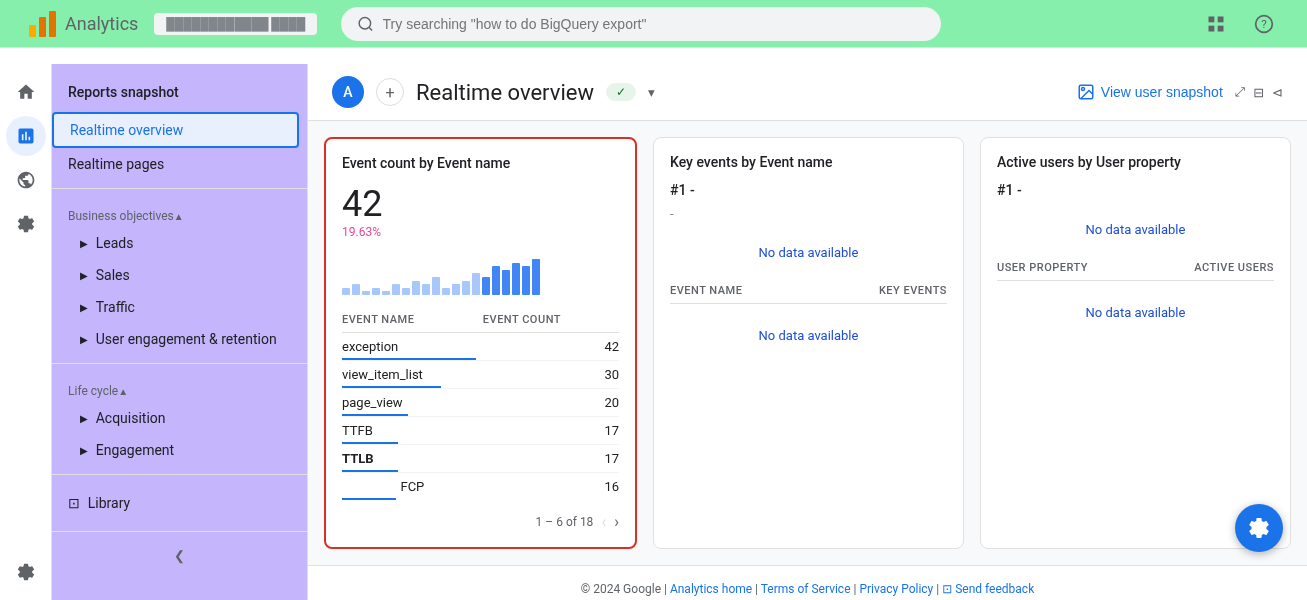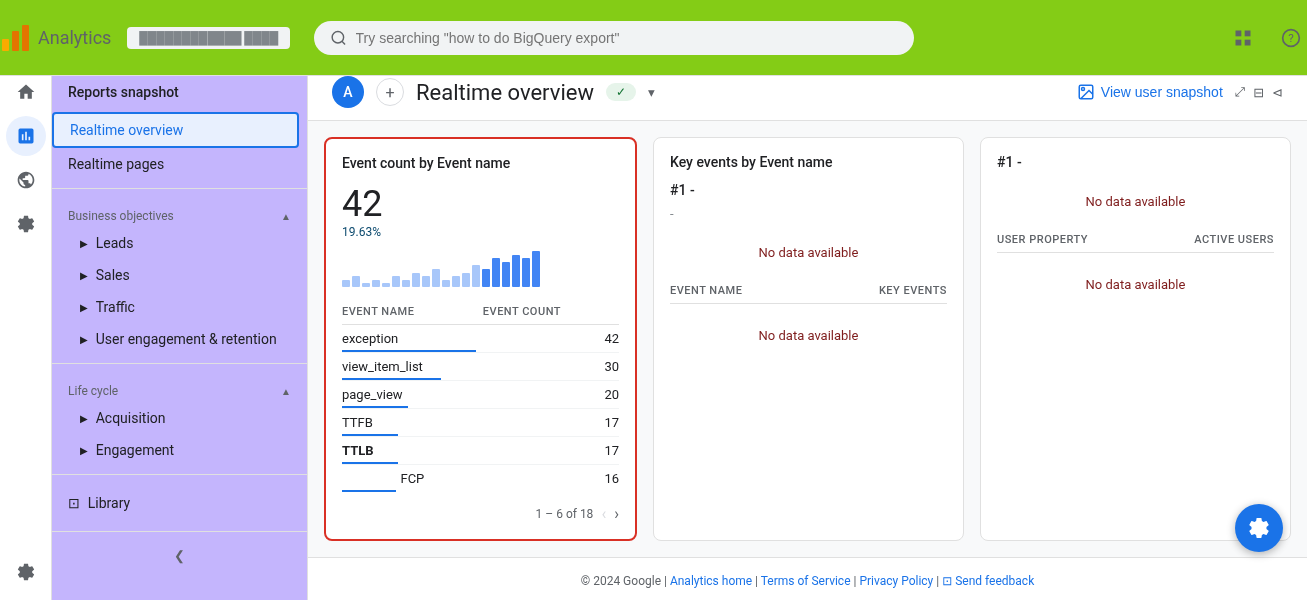--- a/index.html
+++ b/index.html
@@ -1,22 +1,22 @@
 <!DOCTYPE html>
 <html><head>
   <meta charset="utf-8">
   <style>
     * { box-sizing: border-box; margin: 0; padding: 0; }
     body { font-family: 'Google Sans', Roboto, Arial, sans-serif; font-size: 13px; color: #202124; background: #fff; overflow: hidden; }
 
     
     .top-header {
-      display: flex; align-items: center; height: 76px;
-      padding: 0 0; border-bottom: 1px solid #e0e0e0;
-      background: #84cc16; position: fixed; top: 0; left: 0; right: 0; z-index: 100;
+      display: flex; align-items: center; height: 48px;
+      padding: 0 27px; border-bottom: 1px solid #e0e0e0;
+      background: #86efac; position: fixed; top: 0; left: 0; right: 0; z-index: 100;
     }
     .logo-area { display: flex; align-items: center; gap: 8px; min-width: 160px; }
     .logo-icon { width: 30px; height: 30px; }
     .app-title { font-size: 18px; color: #5f6368; font-weight: 400; }
     .account-info { font-size: 12px; color: #80868b; margin-left: 8px; background: #f1f3f4; padding: 4px 12px; border-radius: 4px; max-width: 200px; overflow: hidden; text-overflow: ellipsis; white-space: nowrap; }
     .search-bar { flex: 1; max-width: 600px; margin: 0 24px; display: flex; align-items: center; background: #f1f3f4; border-radius: 24px; padding: 8px 16px; gap: 8px; }
     .search-bar input { border: none; background: transparent; outline: none; font-size: 14px; color: #5f6368; width: 100%; }
     .header-icons { display: flex; align-items: center; gap: 16px; margin-left: auto; }
     .icon-btn { width: 32px; height: 32px; display: flex; align-items: center; justify-content: center; cursor: pointer; color: #5f6368; border-radius: 50%; }
 
@@ -34,21 +34,21 @@
     .icon-nav-bottom { margin-top: auto; }
 
     
     .sidebar {
       width: 256px; background: #c4b5fd; border-right: 1px solid #e0e0e0;
       overflow-y: auto; flex-shrink: 0; padding: 8px 0;
     }
     .sidebar-header { font-size: 14px; font-weight: 500; color: #202124; padding: 12px 16px; cursor: pointer; }
     .sidebar-item { padding: 8px 16px; cursor: pointer; font-size: 14px; color: #202124; border-radius: 0 24px 24px 0; margin-right: 8px; }
     .sidebar-item.active { background: #e8f0fe; color: #1a73e8; border: 2px solid #1a73e8; border-radius: 4px; }
-    .sidebar-section-title { font-size: 12px; color: #5f6368; padding: 12px 16px 4px; display: flex; align-items: center; justify-content: space-between; cursor: pointer; }
+    .sidebar-section-title { font-size: 12px; color: #5f6368; padding: 12px 16px 4px; display: flex; align-items: center; justify-content: flex-start; cursor: pointer; }
     .sidebar-child { padding: 8px 16px 8px 28px; cursor: pointer; font-size: 14px; color: #202124; display: flex; align-items: center; gap: 8px; }
     .chevron { font-size: 10px; color: #5f6368; }
     .sidebar-footer { padding: 12px 16px; display: flex; align-items: center; gap: 8px; font-size: 14px; color: #202124; cursor: pointer; }
     .collapse-btn { display: flex; align-items: center; justify-content: center; cursor: pointer; padding: 8px 16px; color: #5f6368; margin-top: 8px; }
 
     
     .main-content { flex: 1; overflow-y: auto; background: #f8f9fa; }
 
     
     .main-header {
@@ -71,38 +71,38 @@
     
     .card {
       background: #fff; border-radius: 8px; border: 1px solid #e0e0e0; flex: 1;
       padding: 16px; min-width: 300px;
     }
     .card.highlighted { border: 2px solid #d93025; }
     .card-title { font-size: 14px; color: #202124; font-weight: 500; margin-bottom: 12px; }
     .top-event { font-size: 14px; color: #5f6368; margin-bottom: 4px; }
     .top-event span { font-weight: 500; color: #202124; }
     .event-count-big { font-size: 36px; font-weight: 400; color: #202124; }
-    .event-percent { font-size: 12px; color: #0c4a6e; margin-bottom: 8px; }
+    .event-percent { font-size: 12px; color: #ec4899; margin-bottom: 16px; }
 
     
     .mini-chart { display: flex; align-items: flex-end; gap: 2px; height: 40px; margin-bottom: 12px; }
     .bar { background: #4285f4; border-radius: 1px; width: 8px; }
     .bar.light { background: #a8c7fa; }
 
     
     .event-table { width: 100%; border-collapse: collapse; }
     .event-table th { font-size: 11px; color: #5f6368; text-align: left; padding: 6px 0; border-bottom: 1px solid #e0e0e0; font-weight: 500; letter-spacing: 0.5px; }
     .event-table th.right { }
     .event-table td { font-size: 13px; color: #202124; padding: 6px 0; border-bottom: 1px solid #f1f3f4; }
     .event-table td.right { text-align: right; }
     .event-table tr:last-child td { border-bottom: none; }
     .pagination { display: flex; align-items: center; justify-content: flex-end; gap: 8px; margin-top: 12px; font-size: 12px; color: #5f6368; }
     .pagination-arrow { cursor: pointer; color: #5f6368; font-size: 16px; }
     .pagination-arrow.disabled { color: #dadce0; cursor: default; }
-    .no-data { color: #7f1d1d; font-size: 13px; text-align: center; margin: 24px 0; }
+    .no-data { color: #1d4ed8; font-size: 13px; text-align: center; margin: 24px 0; }
     .sub-dash { color: #80868b; font-size: 13px; margin-top: 8px; }
     .table-headers { display: flex; justify-content: space-between; border-bottom: 1px solid #e0e0e0; padding-bottom: 6px; margin-bottom: 8px; }
     .th-label { font-size: 11px; color: #5f6368; font-weight: 500; letter-spacing: 0.5px; }
 
     
     .footer { text-align: center; padding: 16px; font-size: 12px; color: #5f6368; border-top: 1px solid #e0e0e0; background: #fff; }
     .footer a { color: #1a73e8; text-decoration: none; }
 
     
     .fab { position: fixed; bottom: 48px; right: 24px; width: 48px; height: 48px; background: #1a73e8; border-radius: 50%; display: flex; align-items: center; justify-content: center; cursor: pointer; box-shadow: 0 2px 8px rgba(0,0,0,0.3); }
@@ -337,20 +337,21 @@
         <div class="sub-dash">-</div>
         <div class="no-data">No data available</div>
         <div class="table-headers">
           <span class="th-label">EVENT NAME</span>
           <span class="th-label">KEY EVENTS</span>
         </div>
         <div class="no-data">No data available</div>
       </div>
 
       <div class="card">
+        <div class="card-title">Active users by User property</div>
         <div class="top-event">
           <span>#1</span>
           <span>-</span>
         </div>
         <div class="no-data">No data available</div>
         <div class="table-headers">
           <span class="th-label">USER PROPERTY</span>
           <span class="th-label">ACTIVE USERS</span>
         </div>
         <div class="no-data">No data available</div>

